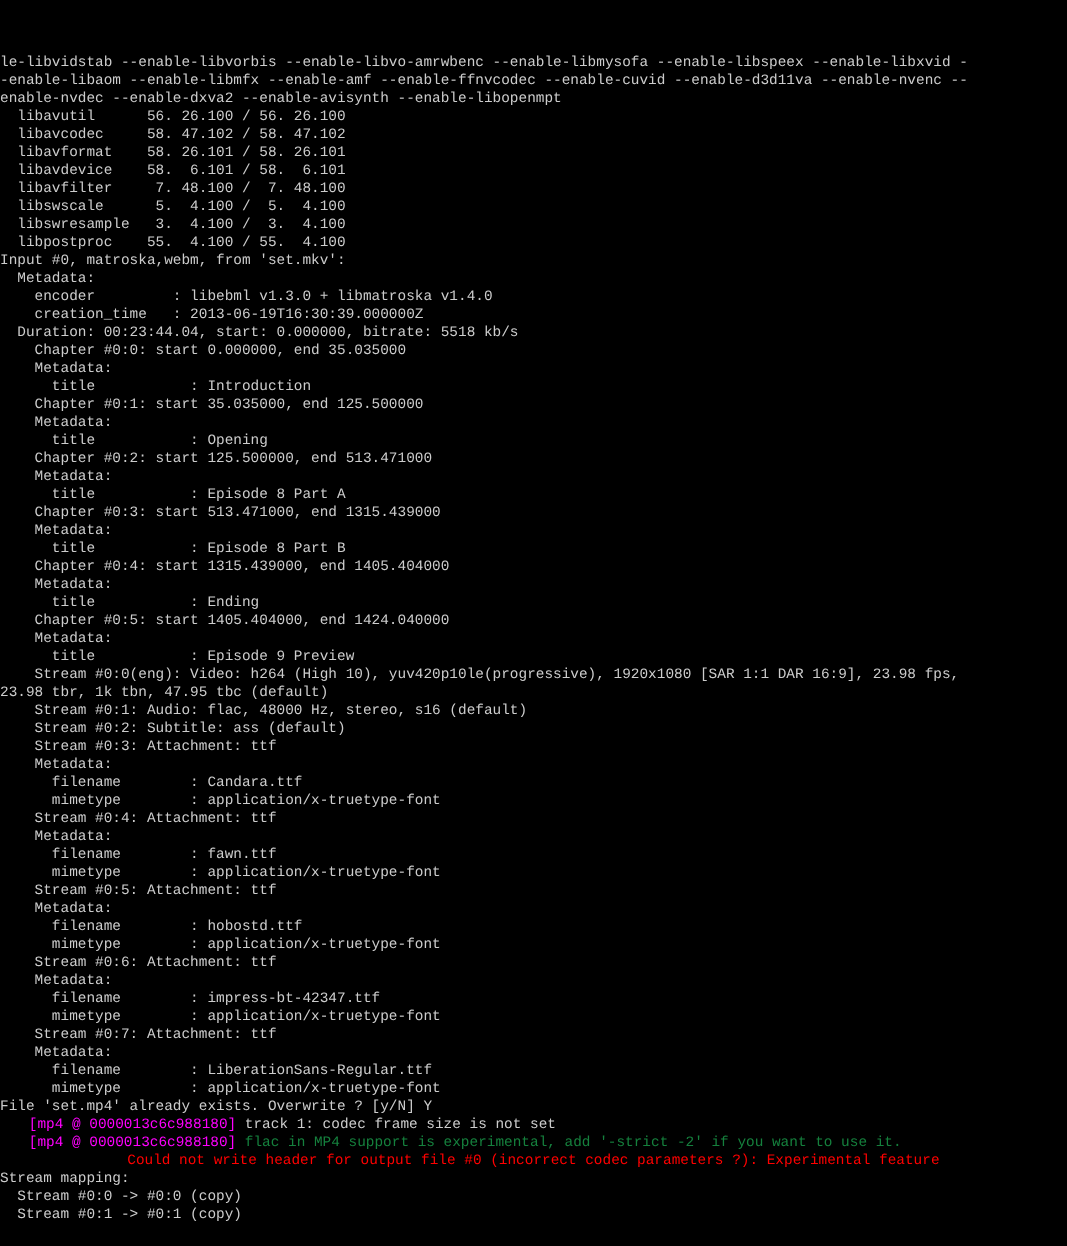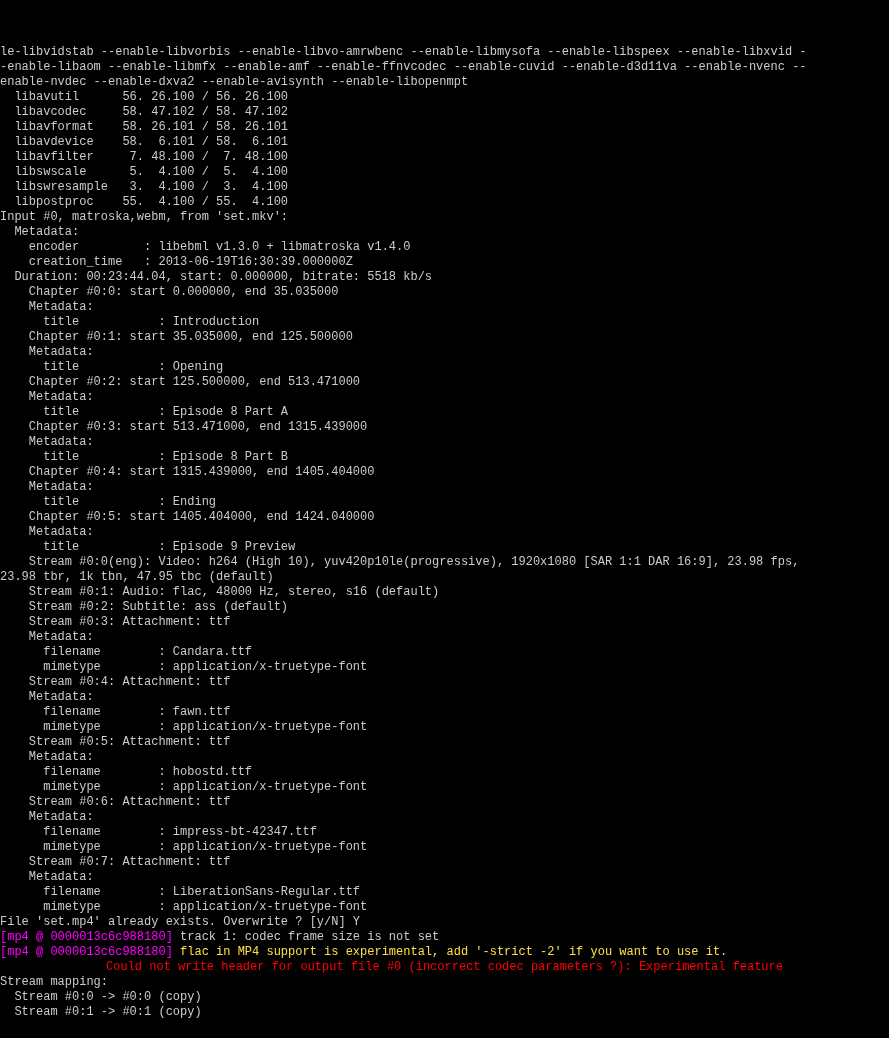--- a/index.html
+++ b/index.html
@@ -8,22 +8,22 @@
     color: #ccc;
     font-family: Consolas, 'Courier New', monospace;
     font-size: 12px;
     line-height: 15px;
     white-space: pre;
     width: 889px;
     height: 1038px;
     overflow: hidden;
   }
   .line { display: block; }
-  .yellow { color: #fde047; margin-top: 16px; }
-  .magenta { color: #ff00ff; }
+  .yellow { color: #15803d; margin-top: 16px; }
+  .magenta { color: #ff00ff; padding-left: 24px; }
   .red { color: #ff0000; text-align: center; }
   .white { color: #ccc; }
 </style>
 </head>
 <body>
 
 
 <div id="terminal"><div class="line white">le-libvidstab --enable-libvorbis --enable-libvo-amrwbenc --enable-libmysofa --enable-libspeex --enable-libxvid -</div><div class="line white">-enable-libaom --enable-libmfx --enable-amf --enable-ffnvcodec --enable-cuvid --enable-d3d11va --enable-nvenc --</div><div class="line white">enable-nvdec --enable-dxva2 --enable-avisynth --enable-libopenmpt</div><div class="line white">  libavutil      56. 26.100 / 56. 26.100</div><div class="line white">  libavcodec     58. 47.102 / 58. 47.102</div><div class="line white">  libavformat    58. 26.101 / 58. 26.101</div><div class="line white">  libavdevice    58.  6.101 / 58.  6.101</div><div class="line white">  libavfilter     7. 48.100 /  7. 48.100</div><div class="line white">  libswscale      5.  4.100 /  5.  4.100</div><div class="line white">  libswresample   3.  4.100 /  3.  4.100</div><div class="line white">  libpostproc    55.  4.100 / 55.  4.100</div><div class="line white">Input #0, matroska,webm, from 'set.mkv':</div><div class="line white">  Metadata:</div><div class="line white">    encoder         : libebml v1.3.0 + libmatroska v1.4.0</div><div class="line white">    creation_time   : 2013-06-19T16:30:39.000000Z</div><div class="line white">  Duration: 00:23:44.04, start: 0.000000, bitrate: 5518 kb/s</div><div class="line white">    Chapter #0:0: start 0.000000, end 35.035000</div><div class="line white">    Metadata:</div><div class="line white">      title           : Introduction</div><div class="line white">    Chapter #0:1: start 35.035000, end 125.500000</div><div class="line white">    Metadata:</div><div class="line white">      title           : Opening</div><div class="line white">    Chapter #0:2: start 125.500000, end 513.471000</div><div class="line white">    Metadata:</div><div class="line white">      title           : Episode 8 Part A</div><div class="line white">    Chapter #0:3: start 513.471000, end 1315.439000</div><div class="line white">    Metadata:</div><div class="line white">      title           : Episode 8 Part B</div><div class="line white">    Chapter #0:4: start 1315.439000, end 1405.404000</div><div class="line white">    Metadata:</div><div class="line white">      title           : Ending</div><div class="line white">    Chapter #0:5: start 1405.404000, end 1424.040000</div><div class="line white">    Metadata:</div><div class="line white">      title           : Episode 9 Preview</div><div class="line white">    Stream #0:0(eng): Video: h264 (High 10), yuv420p10le(progressive), 1920x1080 [SAR 1:1 DAR 16:9], 23.98 fps,</div><div class="line white">23.98 tbr, 1k tbn, 47.95 tbc (default)</div><div class="line white">    Stream #0:1: Audio: flac, 48000 Hz, stereo, s16 (default)</div><div class="line white">    Stream #0:2: Subtitle: ass (default)</div><div class="line white">    Stream #0:3: Attachment: ttf</div><div class="line white">    Metadata:</div><div class="line white">      filename        : Candara.ttf</div><div class="line white">      mimetype        : application/x-truetype-font</div><div class="line white">    Stream #0:4: Attachment: ttf</div><div class="line white">    Metadata:</div><div class="line white">      filename        : fawn.ttf</div><div class="line white">      mimetype        : application/x-truetype-font</div><div class="line white">    Stream #0:5: Attachment: ttf</div><div class="line white">    Metadata:</div><div class="line white">      filename        : hobostd.ttf</div><div class="line white">      mimetype        : application/x-truetype-font</div><div class="line white">    Stream #0:6: Attachment: ttf</div><div class="line white">    Metadata:</div><div class="line white">      filename        : impress-bt-42347.ttf</div><div class="line white">      mimetype        : application/x-truetype-font</div><div class="line white">    Stream #0:7: Attachment: ttf</div><div class="line white">    Metadata:</div><div class="line white">      filename        : LiberationSans-Regular.ttf</div><div class="line white">      mimetype        : application/x-truetype-font</div><div class="line white">File 'set.mp4' already exists. Overwrite ? [y/N] Y</div><div class="line"><span class="magenta">[mp4 @ 0000013c6c988180] </span><span class="white">track 1: codec frame size is not set</span></div><div class="line"><span class="magenta">[mp4 @ 0000013c6c988180] </span><span class="yellow">flac in MP4 support is experimental, add '-strict -2' if you want to use it.</span></div><div class="line red">Could not write header for output file #0 (incorrect codec parameters ?): Experimental feature</div><div class="line white">Stream mapping:</div><div class="line white">  Stream #0:0 -&gt; #0:0 (copy)</div><div class="line white">  Stream #0:1 -&gt; #0:1 (copy)</div></div>
 
 

